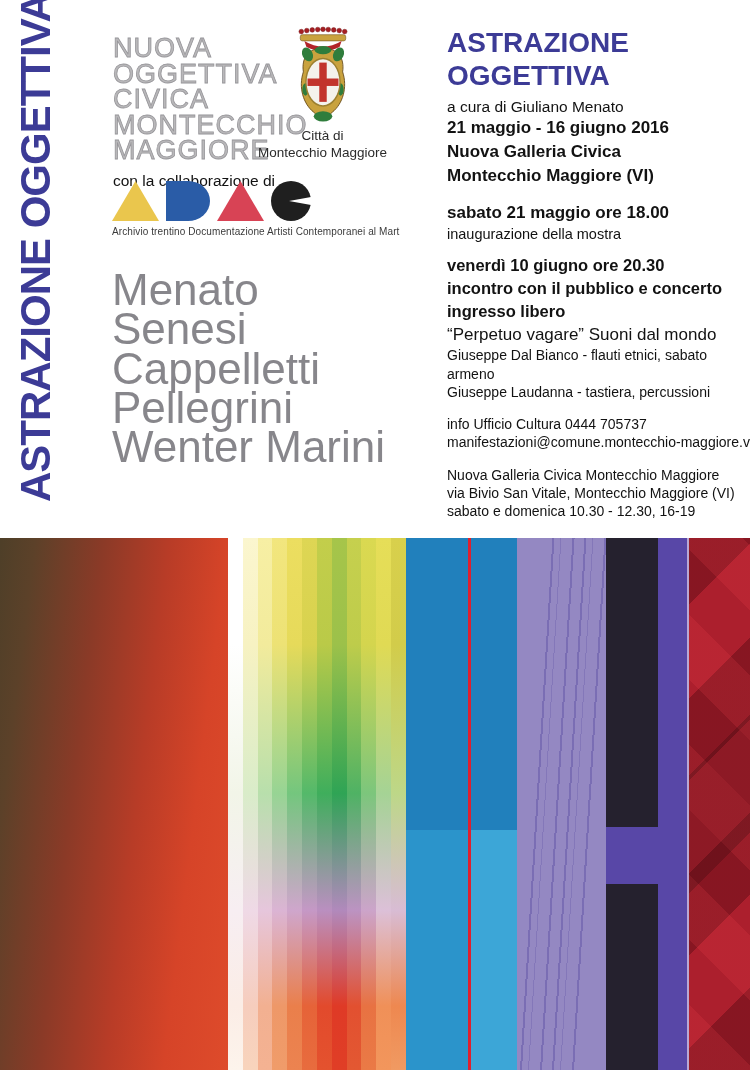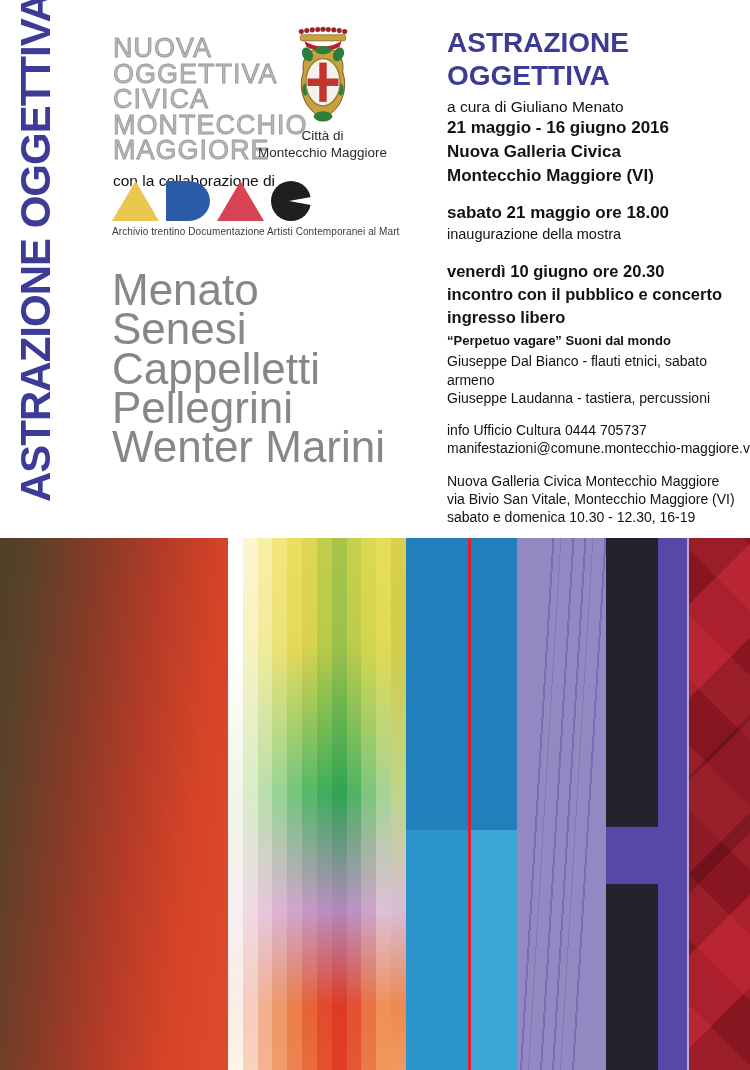--- a/index.html
+++ b/index.html
@@ -49,23 +49,23 @@
     color:#87868B; letter-spacing:0; }
 
   
   .right-col{ position:absolute; left:447px; top:26px; width:300px; color:#121212; }
   .right-col .ev-title{ font-size:28px; line-height:33px; font-weight:bold; color:#3C3B96; letter-spacing:0; }
   .right-col .curator{ margin-top:6px; font-size:15.5px; }
   .right-col .dates{ margin-top:0; font-size:17px; line-height:24px; font-weight:bold; }
   .right-col .opening{ margin-top:14px; }
   .right-col .opening .op-title{ font-size:17px; font-weight:bold; line-height:22px; }
   .right-col .opening .op-sub{ font-size:14.5px; line-height:21px; }
-  .right-col .concert{ margin-top:15px; }
+  .right-col .concert{ margin-top:9px; }
   .right-col .concert .c-bold{ font-size:16.5px; font-weight:bold; line-height:23px; }
-  .right-col .concert .c-title{ font-size:13px; font-weight:bold; line-height:23px; }
+  .right-col .concert .c-title{ font-size:17px; font-weight:normal; line-height:23px; }
   .right-col .concert .c-mus{ font-size:14px; line-height:18.5px; }
   .right-col .info{ margin-top:13px; font-size:14px; line-height:18px; white-space:nowrap; }
   .right-col .address{ margin-top:15px; font-size:14px; line-height:18px; }
 
   
   .collage{ position:absolute; left:0; top:538px; width:750px; height:532px; }
   .strip{ position:absolute; top:0; height:532px; }
   .strip1{ left:0; width:228px;
     background:linear-gradient(97deg,#4E3F28 0%,#5C4129 12%,#8A3A27 35%,#B83C27 58%,#D64428 78%,#DE4B2B 100%); }
   .strip2{ left:228px; width:178px; display:flex; }

